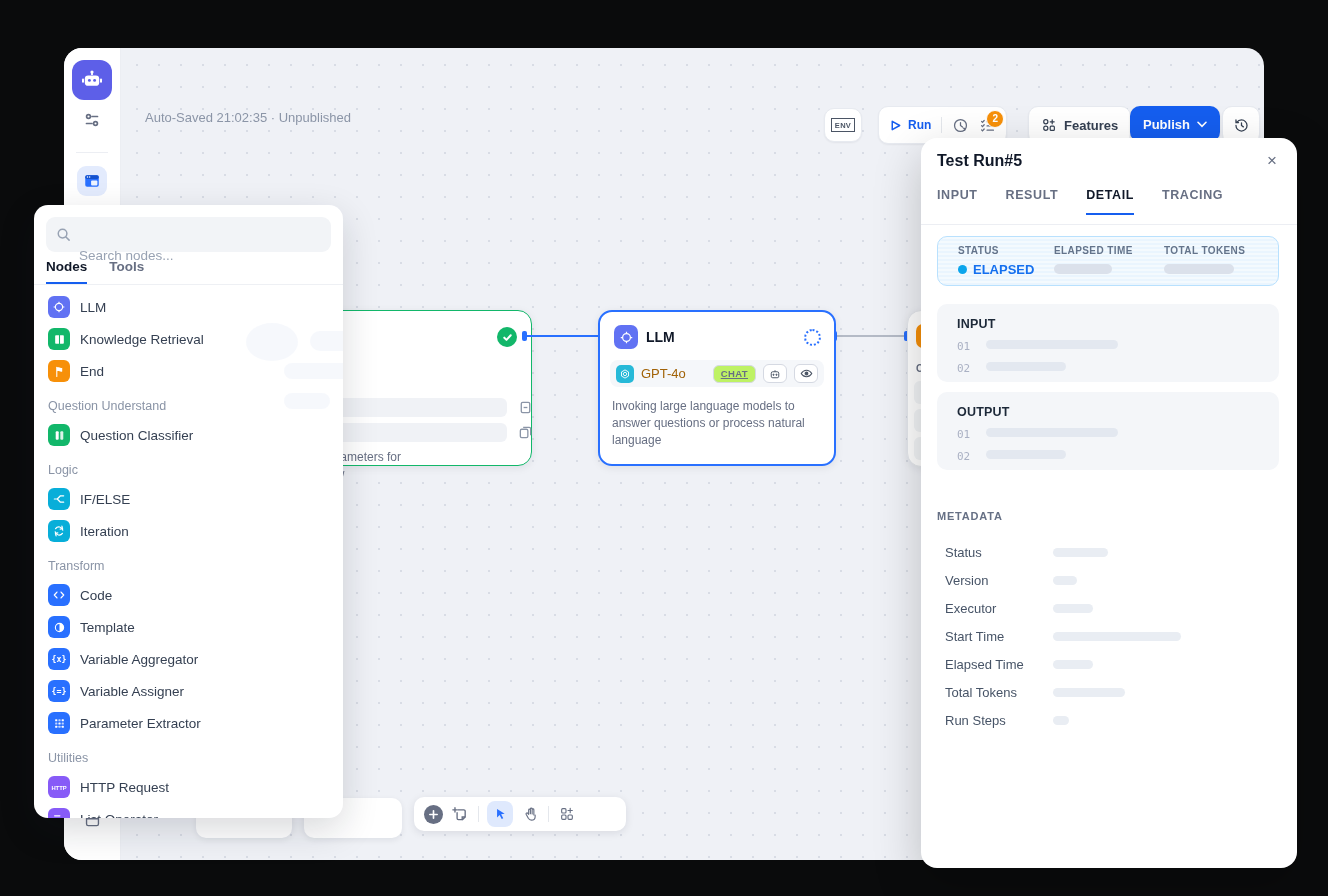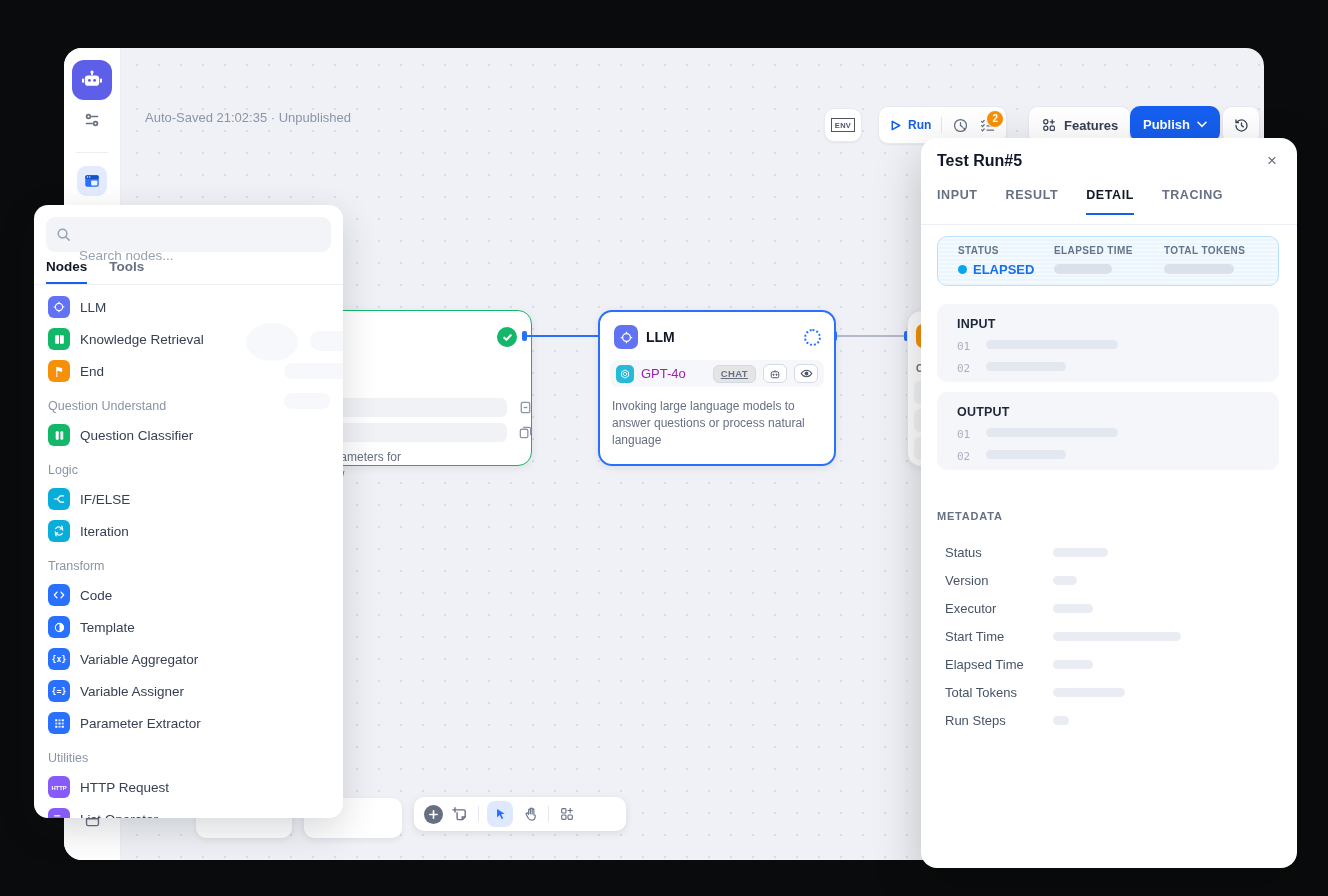--- a/index.html
+++ b/index.html
@@ -43,22 +43,22 @@
   .srow .ric{position:absolute;right:-26px;top:2px;width:15px;height:15px;color:#8b95a7;}
   .sdesc{position:absolute;left:16px;top:110px;font-size:12px;line-height:17px;color:#676f83;}
   #llm-node{left:478px;top:262px;width:234px;height:152px;border:2px solid #2970ff;}
   .node-head{position:absolute;left:14px;top:13px;display:flex;align-items:center;gap:8px;}
   .nicon{width:24px;height:24px;border-radius:7px;display:flex;align-items:center;justify-content:center;}
   .ntitle{font-size:14px;font-weight:700;color:#101828;}
   .spinner{position:absolute;right:13px;top:17px;width:13px;height:13px;border:2px dotted #2970ff;border-radius:50%;animation:spin 1.2s linear infinite;}
   @keyframes spin{to{transform:rotate(360deg);}}
   .model-row{position:absolute;left:10px;right:10px;top:48px;height:27px;background:#f5f7fa;border-radius:8px;display:flex;align-items:center;padding:0 6px;gap:7px;}
   .micon{width:18px;height:18px;border-radius:5px;background:#27b9d8;display:flex;align-items:center;justify-content:center;flex:none;}
-  .mname{font-size:13px;color:#a21caf;flex:1;}
-  .chip{border:1px solid #d5d9e2;border-radius:6px;background:#e5e5e5;color:#676f83;font-size:9.5px;font-weight:700;letter-spacing:.4px;padding:2.5px 7px;text-decoration:underline;}
+  .mname{font-size:13px;color:#a16207;flex:1;}
+  .chip{border:1px solid #d5d9e2;border-radius:6px;background:#bef264;color:#676f83;font-size:9.5px;font-weight:700;letter-spacing:.4px;padding:2.5px 7px;text-decoration:underline;}
   .chip-ic{border:1px solid #d5d9e2;border-radius:6px;background:#fff;width:22px;height:17px;display:flex;align-items:center;justify-content:center;color:#4b5565;}
   .ndesc{position:absolute;left:12px;top:86px;width:212px;font-size:12px;line-height:17px;color:#676f83;}
   .edge{position:absolute;height:2px;}
   .edge-blue{background:#2970ff;}
   .edge-gray{background:#b4bac6;}
   .handle{position:absolute;width:5px;height:10px;border-radius:2px;background:#2970ff;top:-4px;}
   #end-node{left:787px;top:262px;width:170px;height:155px;border:1px solid #e4e7ec;}
   .evlabel{position:absolute;left:8px;top:52px;font-size:10px;font-weight:600;letter-spacing:.5px;color:#676f83;white-space:nowrap;}
   .evrow{position:absolute;left:6px;width:160px;height:23px;background:#f2f4f7;border-radius:6px;display:flex;align-items:center;gap:5px;padding:0 7px;white-space:nowrap;overflow:hidden;}
   .evname{font-size:12px;font-weight:600;color:#354052;}

